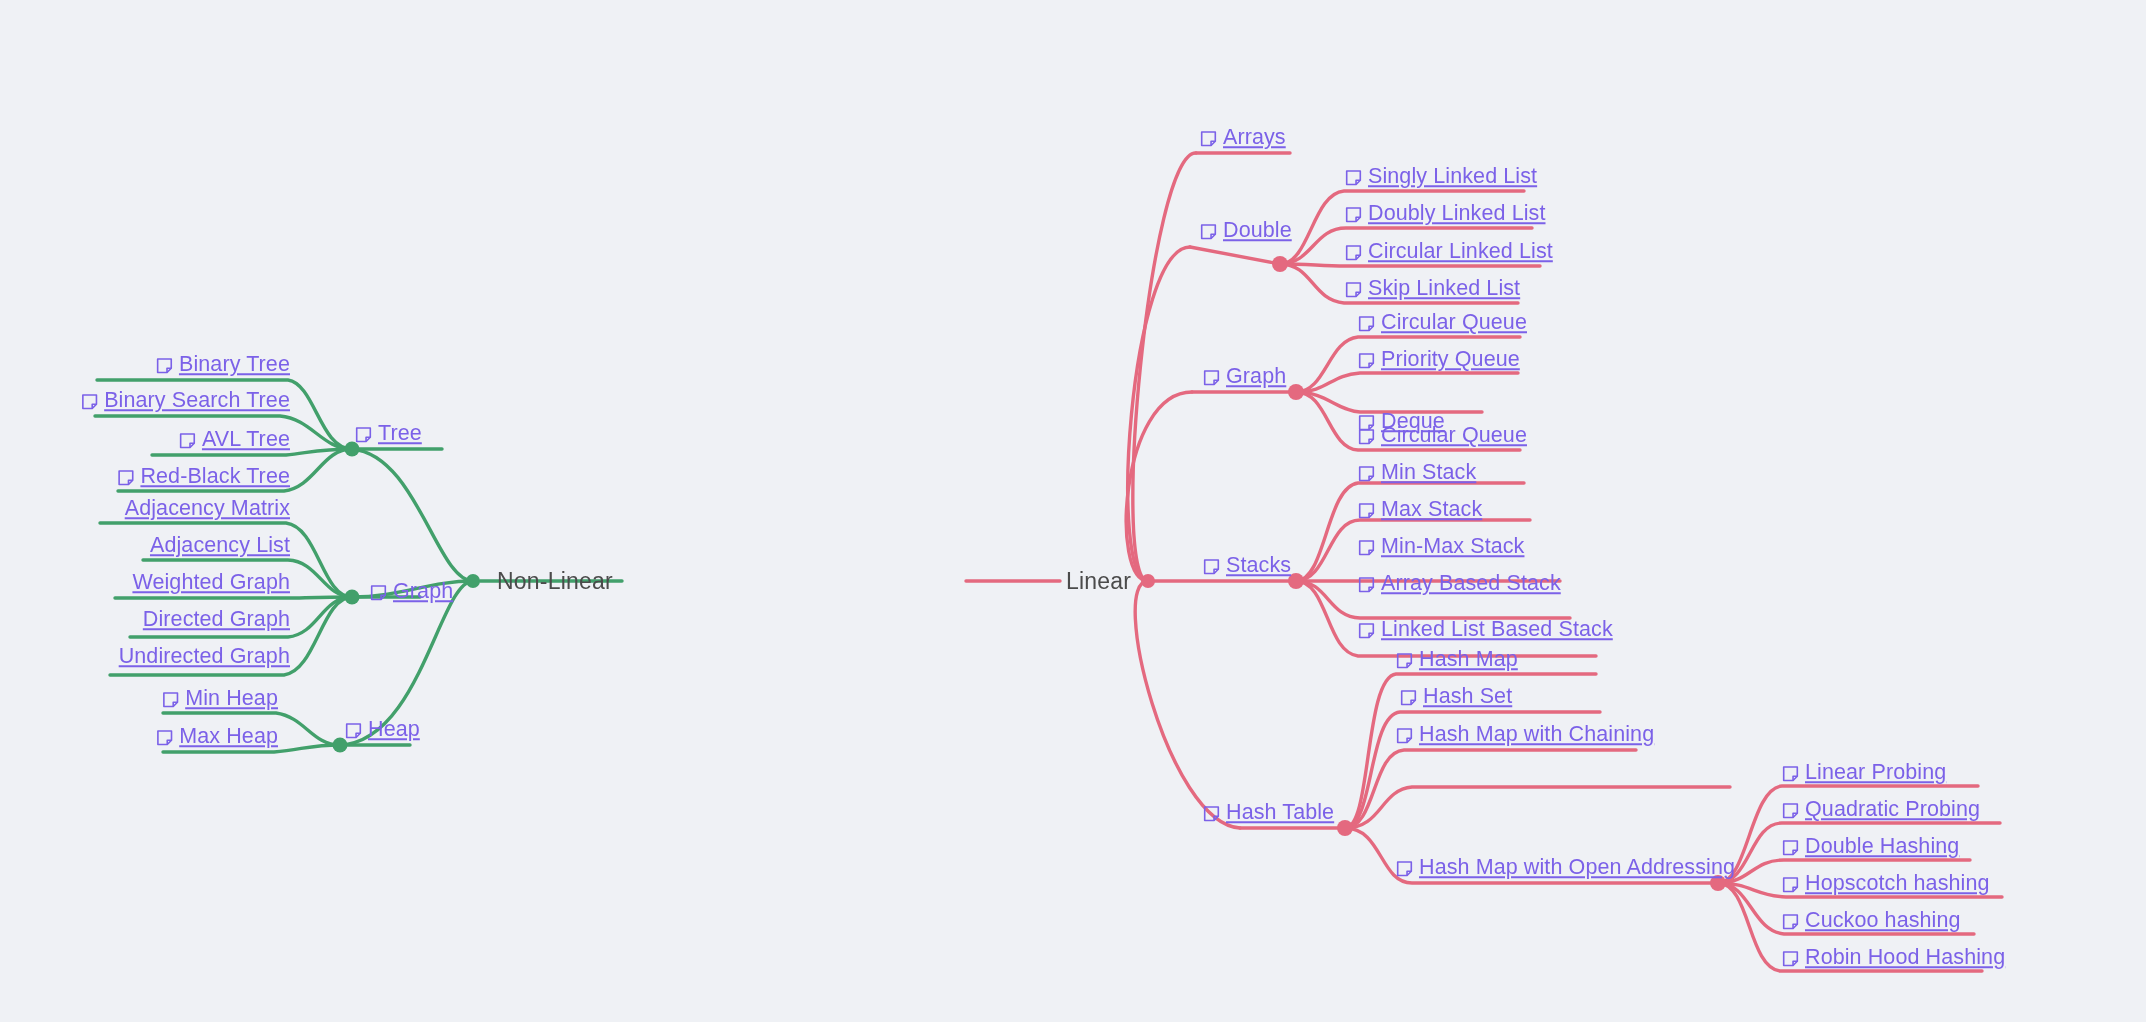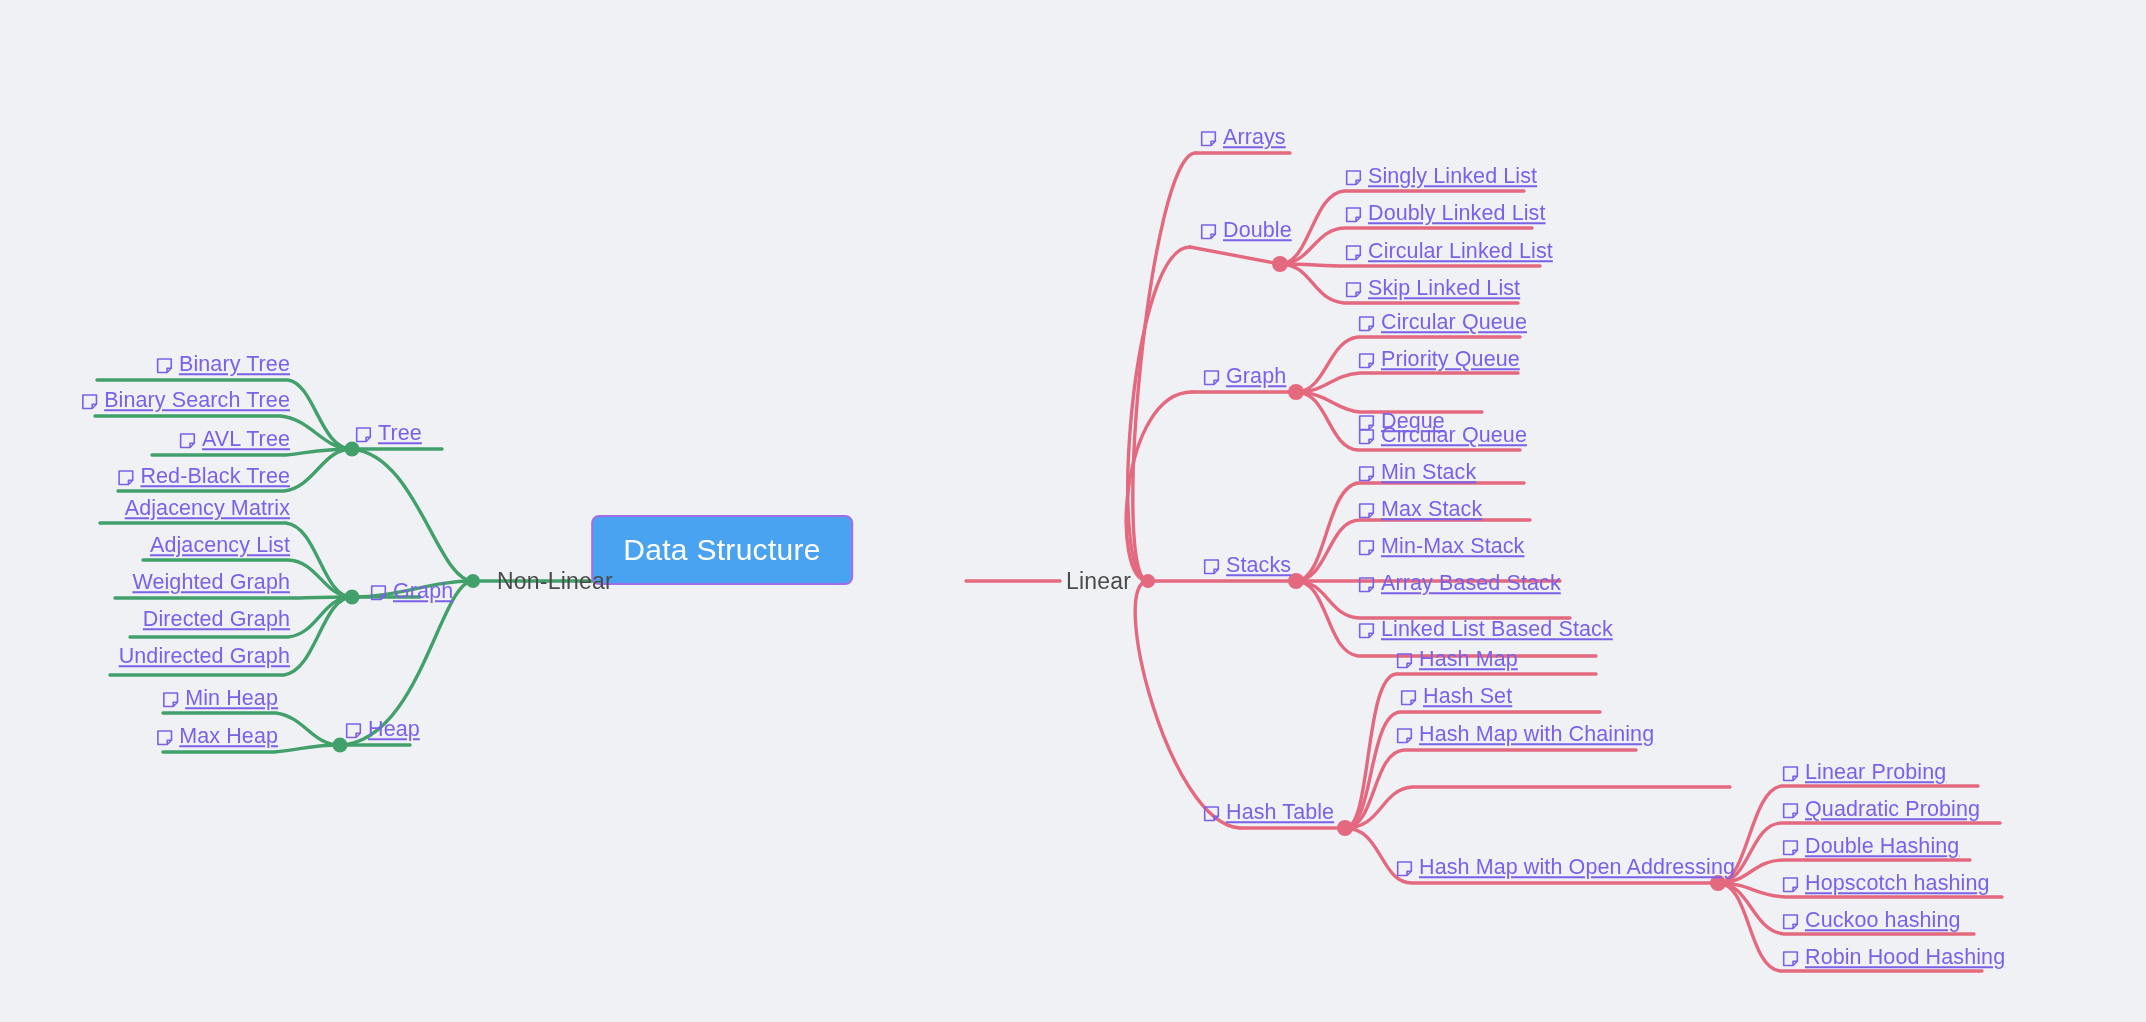--- a/index.html
+++ b/index.html
@@ -171,23 +171,20 @@
     <g fill="#e4697f">
       <circle cx="1148" cy="581" r="7"></circle>
       <circle cx="1280" cy="264" r="8"></circle>
       <circle cx="1296" cy="392" r="8"></circle>
       <circle cx="1296" cy="581" r="8"></circle>
       <circle cx="1345" cy="828" r="8"></circle>
       <circle cx="1718" cy="883" r="8"></circle>
     </g>
   </svg>
 
-  <div id="root-node">
-    <span class="root-text">Data Structure</span>
-  </div>
 
   <div class="node a-left plain-label" style="left:497px; top:581px;">
     <span>Non-Linear</span>
   </div>
 
   <div class="node a-left" style="left:355px; top:434px;">
     <span class="note-icon"><svg viewBox="0 0 20 20" width="17" height="17" fill="none">
           <path d="M2 2 H18 V13 L13 18 H2 Z" stroke="#7b61e8" stroke-width="1.9" stroke-linejoin="round"></path>
           <path d="M13 18 V13 H18" stroke="#7b61e8" stroke-width="1.9" stroke-linejoin="round"></path>
         </svg></span>

